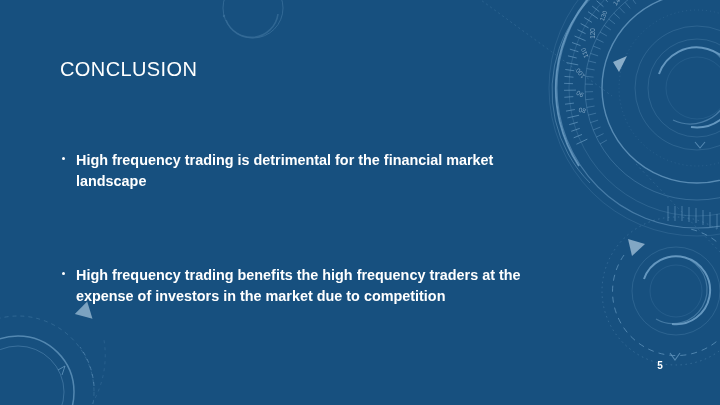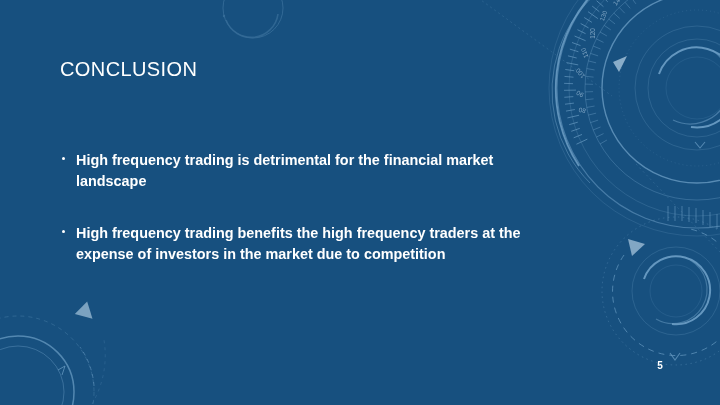--- a/index.html
+++ b/index.html
@@ -40,21 +40,21 @@
   
   #body {
     position: absolute;
     left: 60px;
     top: 150px;
     width: 470px;
   }
   .bullet {
     position: relative;
     padding-left: 16px;
-    margin-bottom: 32px;
+    margin-bottom: 74px;
     color: #ffffff;
     font-size: 14.4px;
     font-weight: bold;
     line-height: 20.5px;
   }
   .bullet:last-child { margin-bottom: 4px; }
   .bullet .dot {
     position: absolute;
     left: 2px;
     top: 7px;

